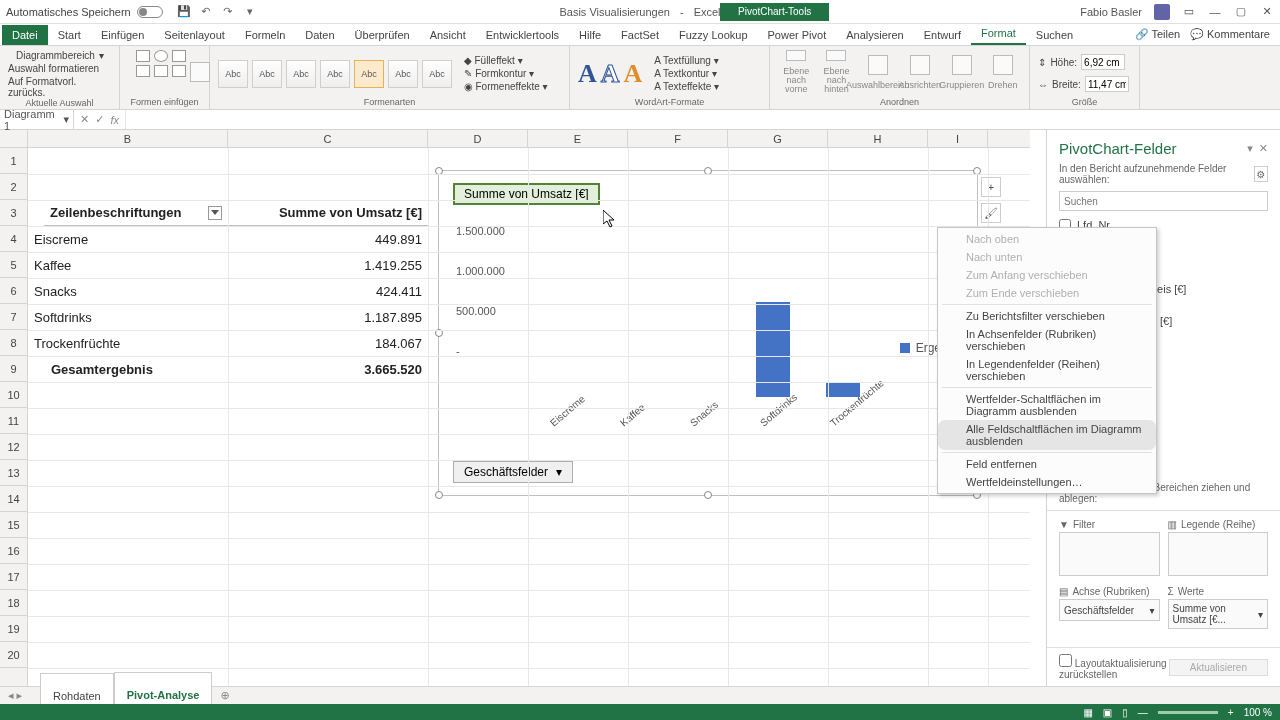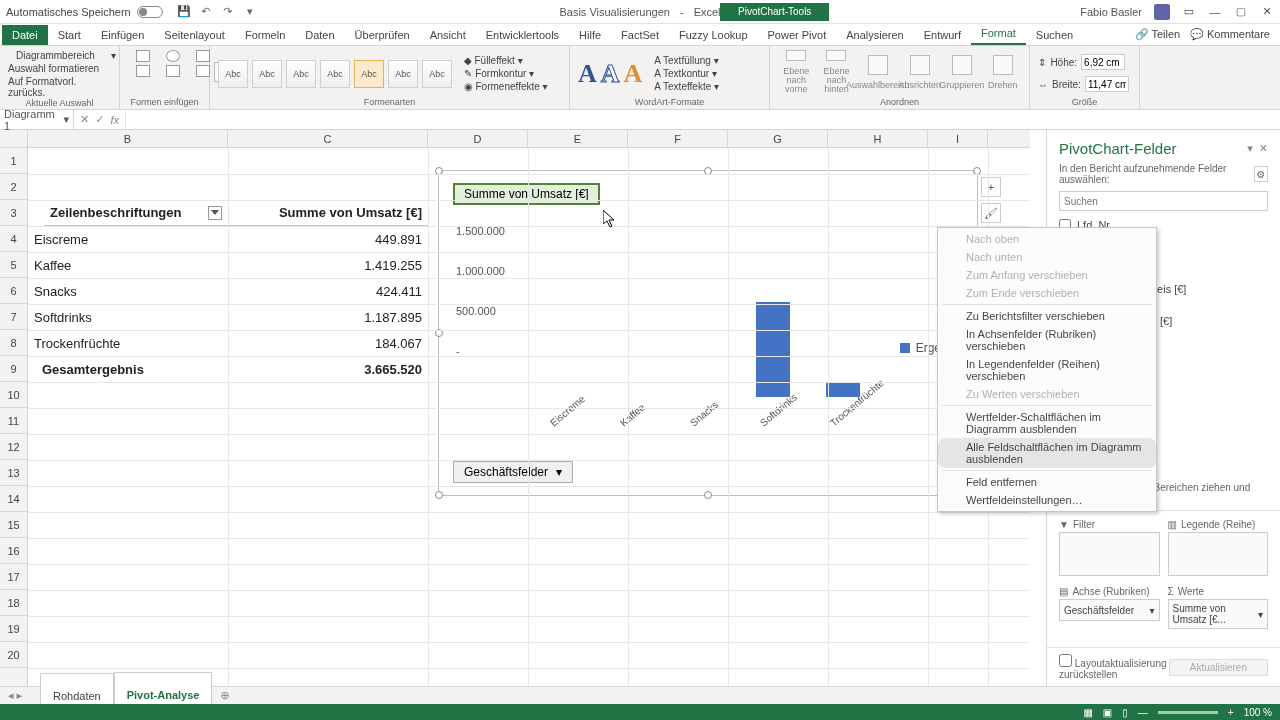--- a/index.html
+++ b/index.html
@@ -24,21 +24,21 @@
 .tab.file { background: #217346; color: #fff; }
 .tab.active { color: #217346; border-bottom: 2px solid #217346; }
 .tabs-right { margin-left: auto; display: flex; gap: 10px; padding: 4px 10px; color: #444; }
 
 
 .ribbon { height: 64px; background: #f3f2f1; border-bottom: 1px solid #d4d4d4; display: flex; }
 .group { border-right: 1px solid #d4d4d4; padding: 4px 8px 2px; display: flex; flex-direction: column; justify-content: space-between; position: relative; }
 .group-label { text-align: center; font-size: 9px; color: #666; margin-top: auto; }
 .group-body { display: flex; gap: 4px; align-items: flex-start; flex: 1; }
 .vstack { display: flex; flex-direction: column; gap: 2px; font-size: 10px; color: #444; }
-.hstack { display: flex; gap: 16px; align-items: flex-end; padding-left: 8px; }
+.hstack { display: flex; gap: 4px; align-items: flex-end; padding-left: 8px; }
 .shape-btn { width: 14px; height: 12px; border: 1px solid #999; background: #fff; }
 .abc-btn { width: 30px; height: 28px; border: 1px solid #cfcfcf; background: linear-gradient(#fefefe,#eee); display: flex; align-items: center; justify-content: center; font-size: 9px; color: #555; }
 .abc-btn.sel { background: #fde9cc; border-color: #e6b456; }
 .bigA { font-family: "Times New Roman", serif; font-size: 26px; font-weight: bold; }
 .bigA.blue { color: #2f5597; }
 .bigA.outline { color: #fff; -webkit-text-stroke: 1px #2f5597; }
 .bigA.orange { color: #e28c2b; }
 .big-btn { width: 38px; height: 44px; display: flex; flex-direction: column; align-items: center; justify-content: center; gap: 6px; font-size: 9px; color: #888; text-align: center; line-height: 1; }
 .big-btn .ico { width: 20px; height: 20px; border: 1px solid #bbb; background: #fafafa; }
 .size-row { display: flex; align-items: center; gap: 4px; font-size: 10px; color: #444; }
@@ -335,21 +335,21 @@
     <div class="cell" style="left:0;top:78px;width:200px">Eiscreme</div>
     <div class="cell r" style="left:200px;top:78px;width:200px">449.891</div>
     <div class="cell" style="left:0;top:104px;width:200px">Kaffee</div>
     <div class="cell r" style="left:200px;top:104px;width:200px">1.419.255</div>
     <div class="cell" style="left:0;top:130px;width:200px">Snacks</div>
     <div class="cell r" style="left:200px;top:130px;width:200px">424.411</div>
     <div class="cell" style="left:0;top:156px;width:200px">Softdrinks</div>
     <div class="cell r" style="left:200px;top:156px;width:200px">1.187.895</div>
     <div class="cell" style="left:0;top:182px;width:200px">Trockenfrüchte</div>
     <div class="cell r" style="left:200px;top:182px;width:200px">184.067</div>
-    <div class="cell total-row" style="left:8px;top:208px;width:200px">Gesamtergebnis</div>
+    <div class="cell total-row" style="left:17px;top:208px;width:200px">Gesamtergebnis</div>
     <div class="cell r total-row" style="left:200px;top:208px;width:200px">3.665.520</div>
 
     <div class="chart">
       <span class="handle" style="left:-4px;top:-4px"></span>
       <span class="handle" style="right:-4px;top:-4px"></span>
       <span class="handle" style="left:-4px;bottom:-4px"></span>
       <span class="handle" style="right:-4px;bottom:-4px"></span>
       <span class="handle" style="left:50%;top:-4px;margin-left:-4px"></span>
       <span class="handle" style="left:50%;bottom:-4px;margin-left:-4px"></span>
       <span class="handle" style="top:50%;left:-4px;margin-top:-4px"></span>
@@ -390,21 +390,20 @@
 
       <div class="ctxmenu">
         <div class="ctx-item disabled">Nach oben</div>
         <div class="ctx-item disabled">Nach unten</div>
         <div class="ctx-item disabled">Zum Anfang verschieben</div>
         <div class="ctx-item disabled">Zum Ende verschieben</div>
         <div class="ctx-sep"></div>
         <div class="ctx-item">Zu Berichtsfilter verschieben</div>
         <div class="ctx-item">In Achsenfelder (Rubriken) verschieben</div>
         <div class="ctx-item">In Legendenfelder (Reihen) verschieben</div>
-        <div class="ctx-item disabled">Zu Werten verschieben</div>
         <div class="ctx-sep"></div>
         <div class="ctx-item">Wertfelder-Schaltflächen im Diagramm ausblenden</div>
         <div class="ctx-item hover">Alle Feldschaltflächen im Diagramm ausblenden</div>
         <div class="ctx-sep"></div>
         <div class="ctx-item">Feld entfernen</div>
         <div class="ctx-item">Wertfeldeinstellungen…</div>
       </div>
     </div>
   <div class="gridline-h" style="top: 26px;"></div>
       <div class="gridline-h" style="top: 52px;"></div>

